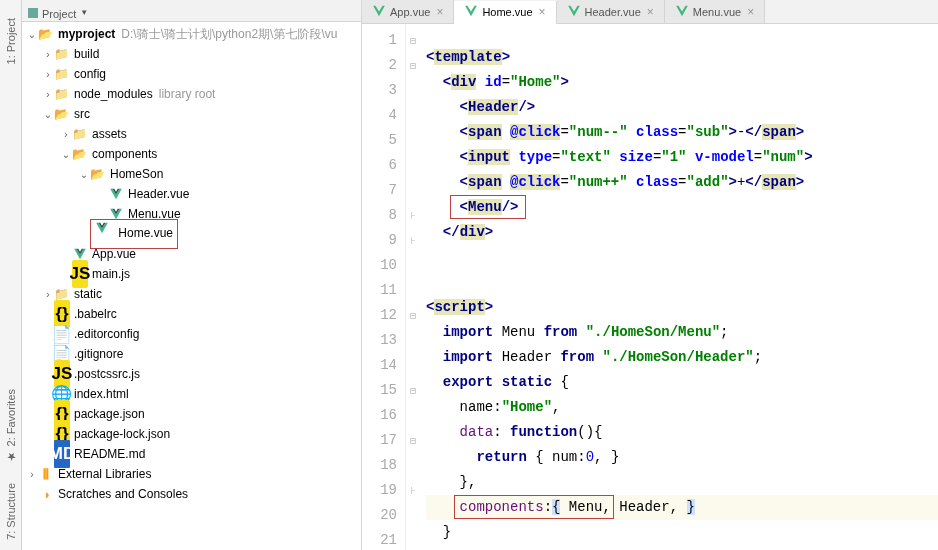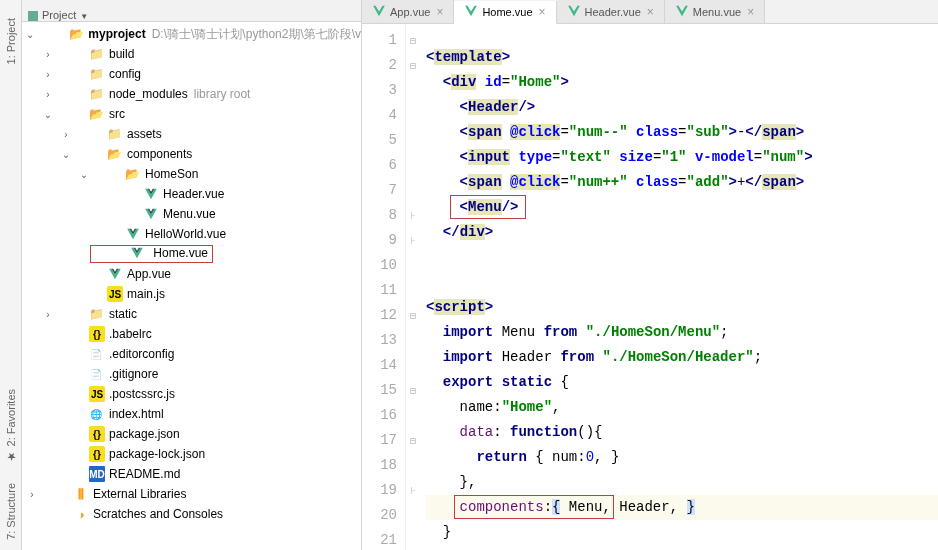--- a/index.html
+++ b/index.html
@@ -1,26 +1,26 @@
 <!DOCTYPE html>
 <html><head>
 <meta charset="utf-8">
 <style>
 * { margin: 0; padding: 0; box-sizing: border-box; }
 body { font-family: "Segoe UI", Arial, sans-serif; font-size: 12px; background: #fff; width: 938px; height: 550px; overflow: hidden; display: flex; }
 .left-gutter { width: 22px; background: #f4f4f4; border-right: 1px solid #d4d4d4; display: flex; flex-direction: column; align-items: center; padding-top: 8px; }
 .left-gutter .rot { writing-mode: vertical-rl; transform: rotate(180deg); color: #666; font-size: 11px; margin: 10px 0; cursor: pointer; display: flex; align-items: center; gap: 4px; }
 .sidebar { width: 340px; background: #fff; border-right: 1px solid #d4d4d4; display: flex; flex-direction: column; }
-.sidebar-header { height: 22px; background: #f2f2f2; border-bottom: 1px solid #d4d4d4; display: flex; align-items: flex-end; padding: 0 6px; font-size: 11px; color: #555; }
+.sidebar-header { height: 22px; background: #f2f2f2; border-bottom: 1px solid #d4d4d4; display: flex; align-items: flex-start; padding: 8px 6px; font-size: 11px; color: #555; }
 .sidebar-header .sqicon { width: 10px; height: 10px; background: #6a9; margin-right: 4px; }
 .sidebar-header .dd { margin-left: 4px; font-size: 8px; }
 .tree { flex: 1; overflow: auto; padding: 2px 0; }
 .tree-item { display: flex; align-items: center; height: 20px; padding-left: 6px; cursor: pointer; white-space: nowrap; }
 .tree-item .arrow { width: 12px; text-align: center; color: #666; font-size: 10px; }
-.tree-item .icon { width: 16px; height: 16px; margin-right: 4px; display: inline-flex; align-items: center; justify-content: center; font-size: 10px; margin-left: 35px; }
+.tree-item .icon { width: 16px; height: 28px; margin-right: 4px; display: inline-flex; align-items: center; justify-content: center; font-size: 17px; }
 .tree-item .label { color: #000; }
 .tree-item .hint { color: #999; margin-left: 6px; }
 .tree-item.boxed .label-wrap { border: 1px solid #c04040; padding: 0 4px; }
 .folder-icon::before { content: "📁"; filter: grayscale(0.3); font-size: 12px; }
 .folder-open-icon::before { content: "📂"; font-size: 12px; }
 .vue-icon { position: relative; }
 .vue-icon svg { width: 14px; height: 14px; }
 .js-icon { background: #f7df1e; color: #000; font-weight: bold; width: 14px; height: 14px; font-size: 8px; border-radius: 2px; }
 .json-icon { background: #f7df1e; color: #000; font-weight: bold; width: 14px; height: 14px; font-size: 8px; border-radius: 2px; }
 .file-icon { color: #666; }
@@ -129,30 +129,20 @@
     <div class="tree-item ind-4">
         <span class="arrow"></span>
         <span class="icon vue-icon">
           <svg viewBox="0 0 24 24">
             <path fill="#41b883" d="M2 3h4l6 10L18 3h4L12 21z"></path>
             <path fill="#35495e" d="M6 3h3l3 5 3-5h3l-6 10z"></path>
           </svg>
         </span>
         <span class="label">Menu.vue</span>
       </div>
-    <div class="tree-item ind-3">
-        <span class="arrow"></span>
-        <span class="icon vue-icon">
-          <svg viewBox="0 0 24 24">
-            <path fill="#41b883" d="M2 3h4l6 10L18 3h4L12 21z"></path>
-            <path fill="#35495e" d="M6 3h3l3 5 3-5h3l-6 10z"></path>
-          </svg>
-        </span>
-        <span class="label">HelloWorld.vue</span>
-      </div>
     <div class="tree-item ind-3 boxed">
         <span class="arrow"></span>
         <span class="label-wrap"><span class="icon vue-icon" style="display:inline-block;vertical-align:middle"><svg viewBox="0 0 24 24" width="14" height="14">
               <path fill="#41b883" d="M2 3h4l6 10L18 3h4L12 21z"></path>
               <path fill="#35495e" d="M6 3h3l3 5 3-5h3l-6 10z"></path>
             </svg></span> <span class="label">Home.vue</span></span>
       </div>
     <div class="tree-item ind-2">
         <span class="arrow"></span>
         <span class="icon vue-icon">

